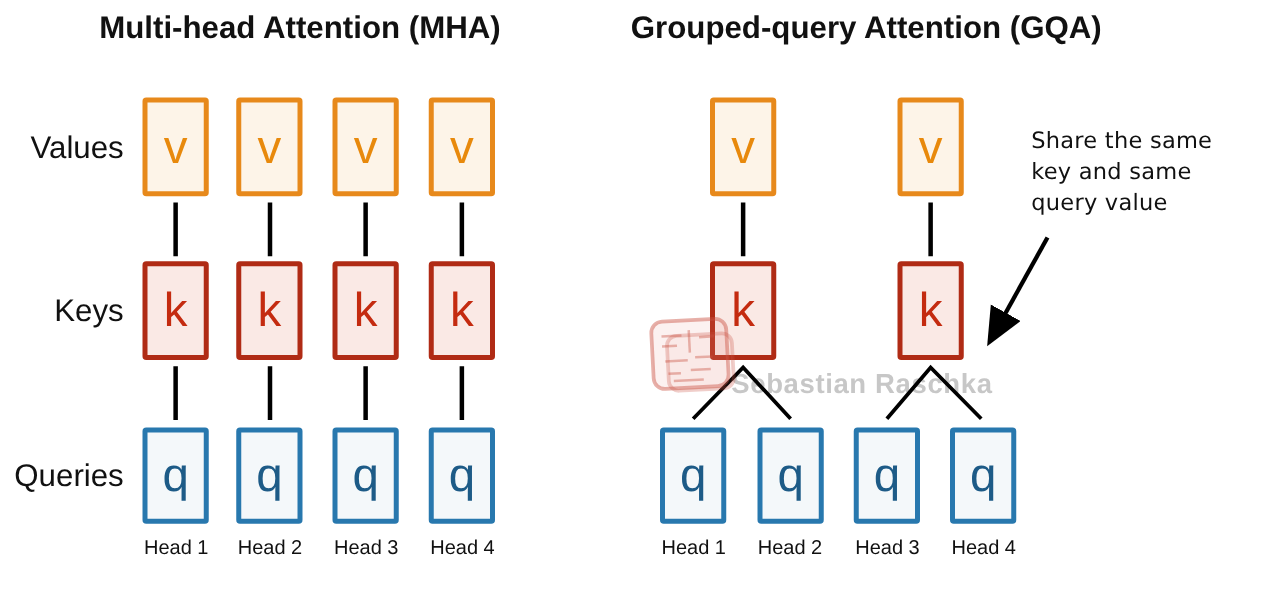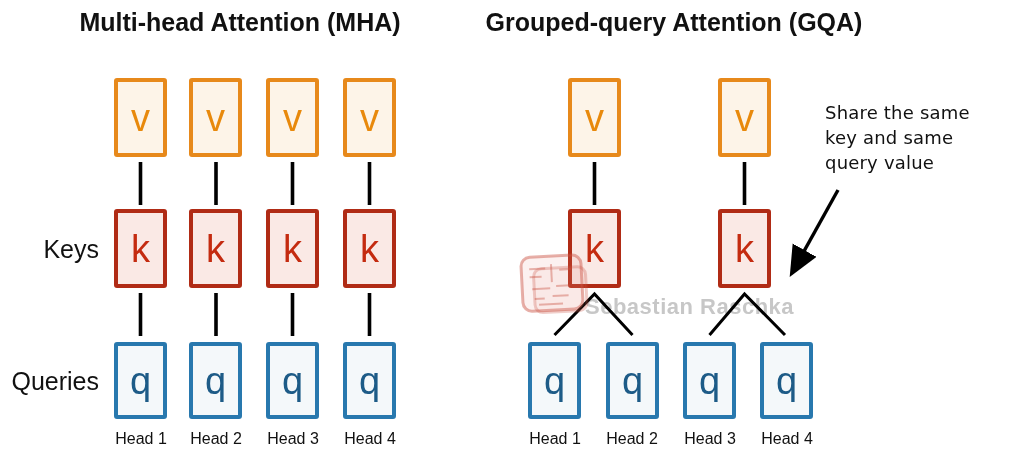--- a/index.html
+++ b/index.html
@@ -29,21 +29,21 @@
   .title {
     position: absolute;
     top: 8px;
     transform: translateX(-50%);
     font-size: 25px;
     font-weight: bold;
     white-space: nowrap;
     z-index: 5;
   }
   .title.left { left: 240px; }
-  .title.right { left: 674px; }
+  .title.right { left: 693px; }
   .rowlabel {
     position: absolute;
     left: 0;
     width: 99px;
     text-align: right;
     font-size: 25px;
     line-height: 30px;
     z-index: 5;
     white-space: nowrap;
   }
@@ -111,20 +111,21 @@
   }
 </style>
 </head>
 <body>
 
 <div class="canvas">
 
   <div class="title left">Multi-head Attention (MHA)</div>
   <div class="title right">Grouped-query Attention (GQA)</div>
 
+  <div class="rowlabel" style="top:103px">Values</div>
   <div class="rowlabel" style="top:234px">Keys</div>
   <div class="rowlabel" style="top:366px">Queries</div>
 
   <svg class="overlay" viewBox="0 0 1023 474" aria-hidden="true">
     <defs>
       <marker id="arrowhead" markerWidth="10" markerHeight="10" refX="7" refY="4" orient="auto">
         <path d="M0,0 L9,4 L0,8 Z" fill="#000"></path>
       </marker>
     </defs>
 

